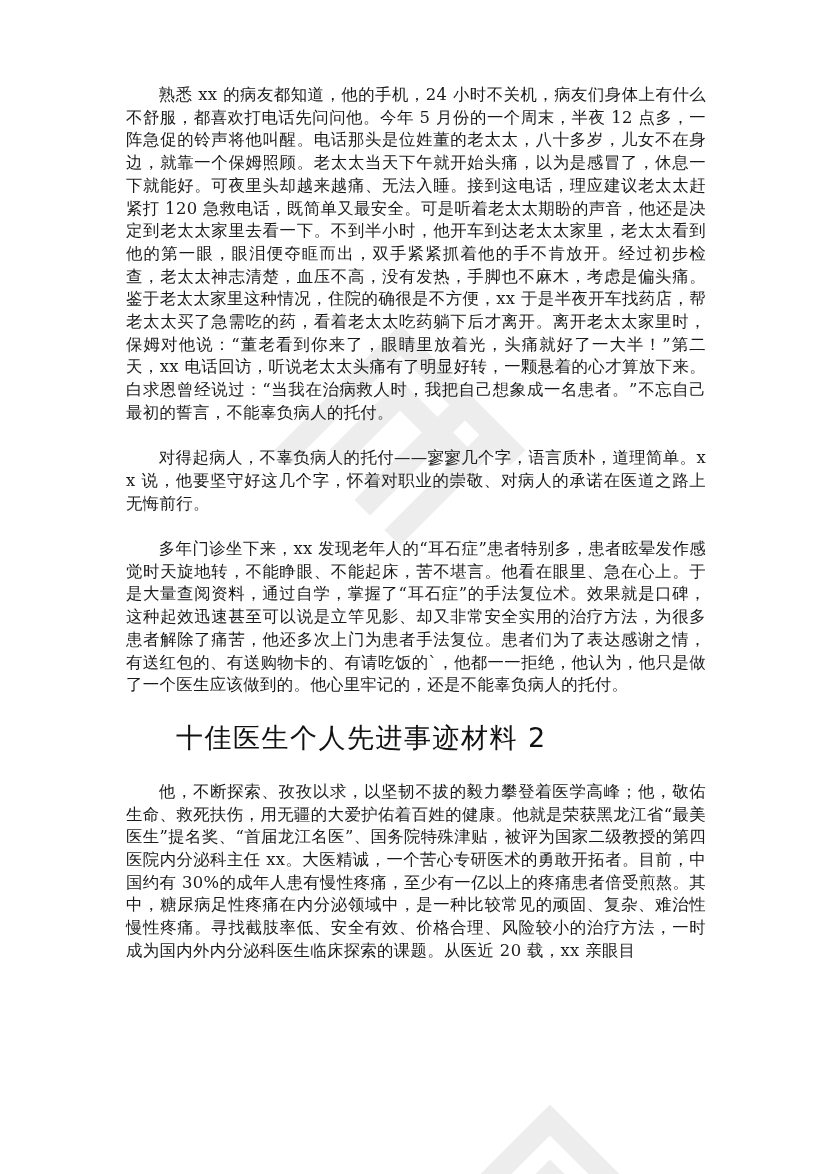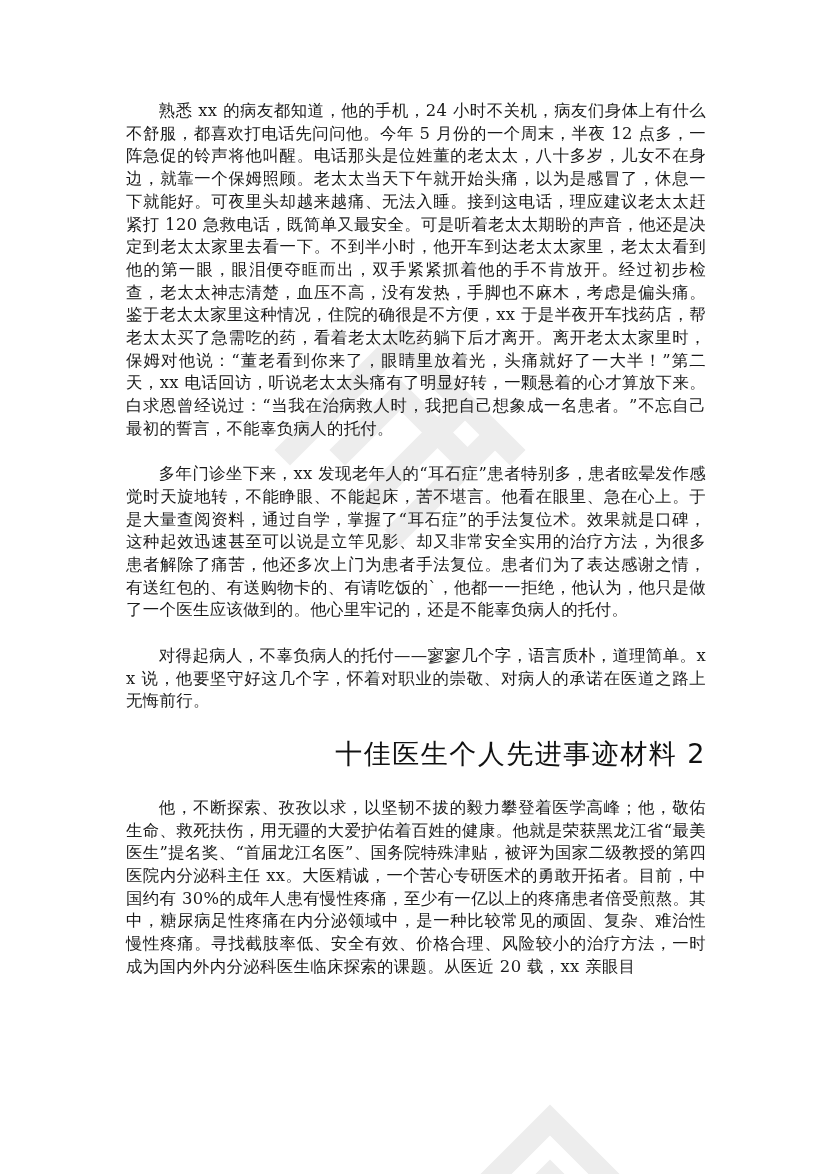--- a/index.html
+++ b/index.html
@@ -25,21 +25,21 @@
     .watermark {
       position: absolute;
       pointer-events: none;
       z-index: 0;
     }
     .wm-1 { left: 250px; top: 300px; width: 300px; height: 300px; }
     .wm-2 { left: 400px; top: 1080px; width: 300px; height: 300px; }
     .content {
       position: absolute;
       left: 126px;
-      top: 100px;
+      top: 84px;
       width: 580px;
       z-index: 1;
     }
     .para {
       margin: 0;
       font-size: 16.4px;
       line-height: 22.7px;
       text-indent: 2em;
       text-align: justify;
       letter-spacing: 0.35px;
@@ -47,21 +47,20 @@
     }
     .para + .para { margin-top: 22.7px; }
     .heading {
       font-family: "DejaVu Sans", "Liberation Sans", sans-serif;
       font-size: 27px;
       font-weight: normal;
       letter-spacing: 1.5px;
       margin: 24px 0 26px 50px;
       line-height: 34px;
       color: #111111;
-      text-align: right;
     }
   </style>
 </head>
 <body>
 
 <div class="page">
 
   <svg class="watermark wm-1" viewBox="0 0 300 300">
     <g fill="none" stroke="#ededed" stroke-width="22" stroke-linecap="square">
       <path d="M40 150 L150 40 L260 150"></path>
@@ -74,20 +73,20 @@
   <svg class="watermark wm-2" viewBox="0 0 300 300">
     <g fill="none" stroke="#ededed" stroke-width="22" stroke-linecap="square">
       <path d="M40 150 L150 40 L260 150"></path>
       <path d="M95 150 L150 95 L205 150"></path>
       <path d="M120 200 L200 120"></path>
     </g>
   </svg>
 
   <div class="content">
     <p class="para">熟悉 xx 的病友都知道，他的手机，24 小时不关机，病友们身体上有什么不舒服，都喜欢打电话先问问他。今年 5 月份的一个周末，半夜 12 点多，一阵急促的铃声将他叫醒。电话那头是位姓董的老太太，八十多岁，儿女不在身边，就靠一个保姆照顾。老太太当天下午就开始头痛，以为是感冒了，休息一下就能好。可夜里头却越来越痛、无法入睡。接到这电话，理应建议老太太赶紧打 120 急救电话，既简单又最安全。可是听着老太太期盼的声音，他还是决定到老太太家里去看一下。不到半小时，他开车到达老太太家里，老太太看到他的第一眼，眼泪便夺眶而出，双手紧紧抓着他的手不肯放开。经过初步检查，老太太神志清楚，血压不高，没有发热，手脚也不麻木，考虑是偏头痛。鉴于老太太家里这种情况，住院的确很是不方便，xx 于是半夜开车找药店，帮老太太买了急需吃的药，看着老太太吃药躺下后才离开。离开老太太家里时，保姆对他说：“董老看到你来了，眼睛里放着光，头痛就好了一大半！”第二天，xx 电话回访，听说老太太头痛有了明显好转，一颗悬着的心才算放下来。白求恩曾经说过：“当我在治病救人时，我把自己想象成一名患者。”不忘自己最初的誓言，不能辜负病人的托付。</p>
+    <p class="para">对得起病人，不辜负病人的托付——寥寥几个字，语言质朴，道理简单。xx 说，他要坚守好这几个字，怀着对职业的崇敬、对病人的承诺在医道之路上无悔前行。</p>
     <p class="para">多年门诊坐下来，xx 发现老年人的“耳石症”患者特别多，患者眩晕发作感觉时天旋地转，不能睁眼、不能起床，苦不堪言。他看在眼里、急在心上。于是大量查阅资料，通过自学，掌握了“耳石症”的手法复位术。效果就是口碑，这种起效迅速甚至可以说是立竿见影、却又非常安全实用的治疗方法，为很多患者解除了痛苦，他还多次上门为患者手法复位。患者们为了表达感谢之情，有送红包的、有送购物卡的、有请吃饭的`，他都一一拒绝，他认为，他只是做了一个医生应该做到的。他心里牢记的，还是不能辜负病人的托付。</p>
-    <p class="para">对得起病人，不辜负病人的托付——寥寥几个字，语言质朴，道理简单。xx 说，他要坚守好这几个字，怀着对职业的崇敬、对病人的承诺在医道之路上无悔前行。</p>
 
     <h2 class="heading">十佳医生个人先进事迹材料 2</h2>
 
     <p class="para">他，不断探索、孜孜以求，以坚韧不拔的毅力攀登着医学高峰；他，敬佑生命、救死扶伤，用无疆的大爱护佑着百姓的健康。他就是荣获黑龙江省“最美医生”提名奖、“首届龙江名医”、国务院特殊津贴，被评为国家二级教授的第四医院内分泌科主任 xx。大医精诚，一个苦心专研医术的勇敢开拓者。目前，中国约有 30%的成年人患有慢性疼痛，至少有一亿以上的疼痛患者倍受煎熬。其中，糖尿病足性疼痛在内分泌领域中，是一种比较常见的顽固、复杂、难治性慢性疼痛。寻找截肢率低、安全有效、价格合理、风险较小的治疗方法，一时成为国内外内分泌科医生临床探索的课题。从医近 20 载，xx 亲眼目</p>
   </div>
 </div>
 
 </body></html>

